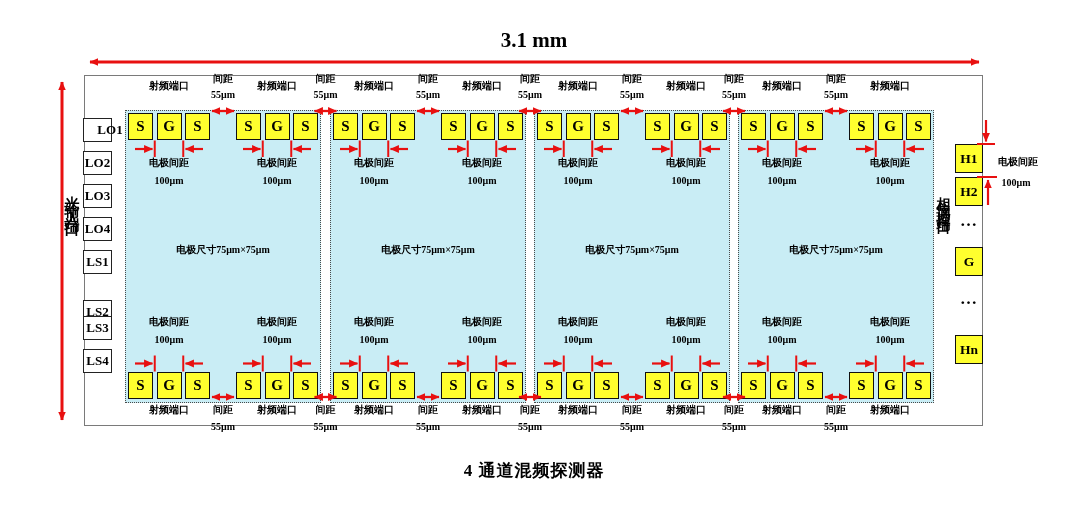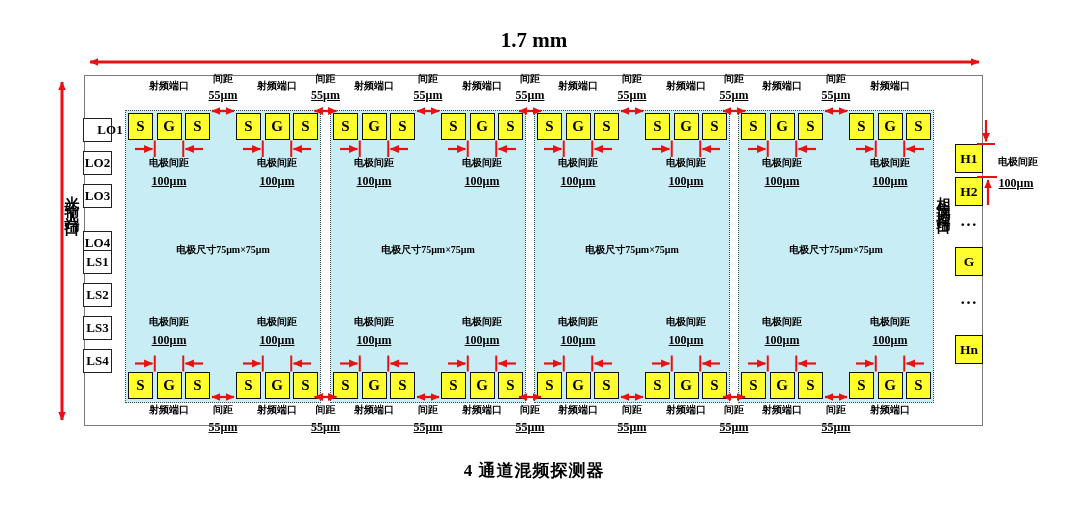--- a/index.html
+++ b/index.html
@@ -25,21 +25,21 @@
   .portbox{
     position:absolute;width:29px;height:24px;background:#fff;border:1.5px solid #222;
     display:flex;align-items:center;justify-content:center;font-weight:bold;font-size:13px;
     z-index:3;box-sizing:border-box;
   }
   .lbl{
     position:absolute;transform:translateX(-50%);white-space:nowrap;
     font-weight:bold;z-index:5;line-height:1.12;text-align:center;
   }
   .cn{font-size:10px;}
-  .val{font-size:12px;text-decoration:underline;}
+  .val{font-size:10px;}
   .dots{font-size:17px;letter-spacing:1px;}
   .dim-w{left:534px;top:29px;font-size:21px;}
   .caption{left:534px;top:461px;font-size:17px;letter-spacing:1px;}
   .heightlbl{
     position:absolute;left:12px;top:236px;width:52px;text-align:center;
     font-size:21px;font-weight:bold;line-height:1.25;z-index:5;
   }
   .vtext{
     position:absolute;writing-mode:vertical-rl;text-orientation:upright;
     font-weight:bold;z-index:3;white-space:nowrap;
@@ -53,21 +53,21 @@
   .size-col div{line-height:18px;}
   #arrow-layer{position:absolute;left:0;top:0;z-index:6;pointer-events:none;}
 </style>
 </head>
 <body>
 
 <div class="canvas" id="canvas">
 
   <div class="outer-rect"></div>
 
-  <div class="lbl dim-w">1.7 mm</div>
+  <div class="lbl dim-w">3.1 mm</div>
 
 
   <div class="vtext optical">光输入端口</div>
 
   <div class="vtext phase">相位调控端口</div>
 
   <div class="lbl cn" style="left:1018px;top:156px">电极间距</div>
   <div class="lbl val" style="left:1016px;top:177px">100μm</div>
 
 
@@ -324,23 +324,23 @@
     <div class="lbl val" style="left: 734px; top: 89px;">55μm</div>
     <div class="lbl cn" style="left: 734px; top: 404px;">间距</div>
     <div class="lbl val" style="left: 734px; top: 421px;">55μm</div>
     <div class="lbl cn" style="left: 836px; top: 73px;">间距</div>
     <div class="lbl val" style="left: 836px; top: 89px;">55μm</div>
     <div class="lbl cn" style="left: 836px; top: 404px;">间距</div>
     <div class="lbl val" style="left: 836px; top: 421px;">55μm</div>
     <div class="portbox" style="left: 83px; top: 118px; padding-left: 25px;">LO1</div>
     <div class="portbox" style="left: 83px; top: 151px; font-family: Liberation Serif, serif;">LO2</div>
     <div class="portbox" style="left: 83px; top: 184px;">LO3</div>
-    <div class="portbox" style="left: 83px; top: 217px; margin-top: 14px;">LO4</div>
+    <div class="portbox" style="left: 83px; top: 217px;">LO4</div>
     <div class="portbox" style="left: 83px; top: 250px;">LS1</div>
-    <div class="portbox" style="left: 83px; top: 283px;">LS2</div>
+    <div class="portbox" style="left: 83px; top: 300px;">LS2</div>
     <div class="portbox" style="left: 83px; top: 316px;">LS3</div>
     <div class="portbox" style="left: 83px; top: 349px;">LS4</div>
     <div class="pad hpad" style="left: 955px; top: 144px;">H1</div>
     <div class="pad hpad" style="left: 955px; top: 177px;">H2</div>
     <div class="lbl dots" style="left: 969px; top: 211px;">…</div>
     <div class="pad hpad" style="left: 955px; top: 247px;">G</div>
     <div class="lbl dots" style="left: 969px; top: 289px;">…</div>
     <div class="pad hpad" style="left: 955px; top: 335px;">Hn</div>
   </div>
 

